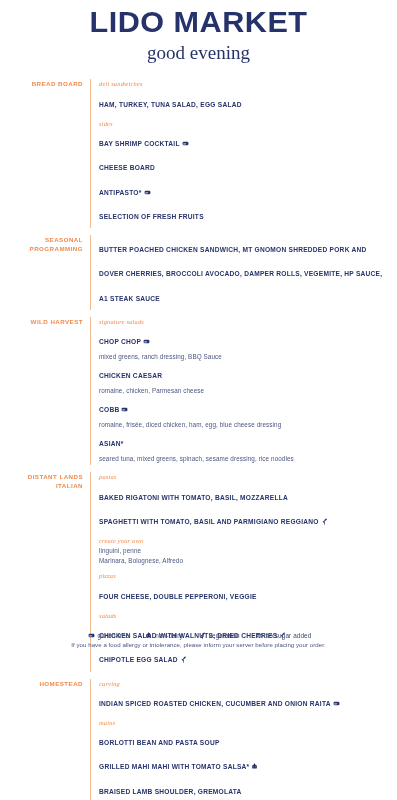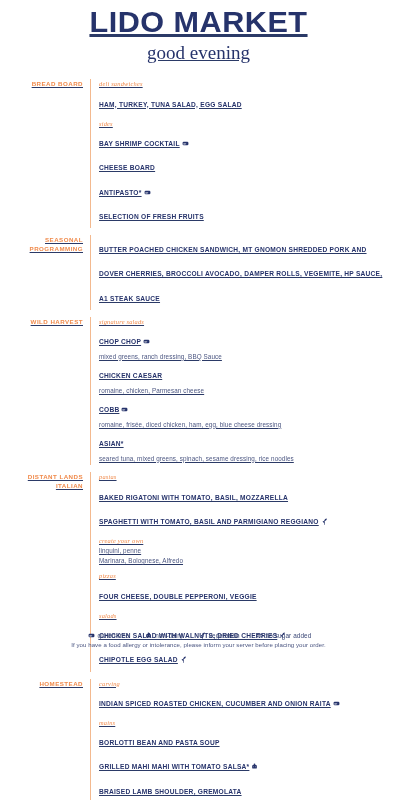--- a/index.html
+++ b/index.html
@@ -14,21 +14,20 @@
     overflow: hidden;
     font-family: "Liberation Sans", sans-serif;
     color: #2b3a67;
     position: relative;
   }
   #page {
     width: 397px;
     height: 649px;
     position: relative;
     box-sizing: border-box;
-    text-decoration: underline;
   }
 
   
   .masthead {
     text-align: center;
     padding-top: 6px;
   }
   .brand-title {
     font-family: "Liberation Sans", sans-serif;
     font-weight: bold;

